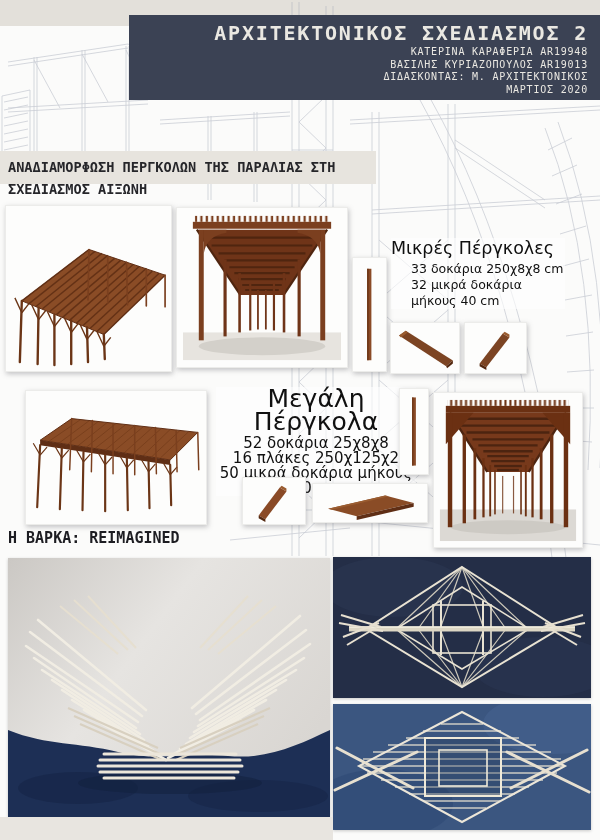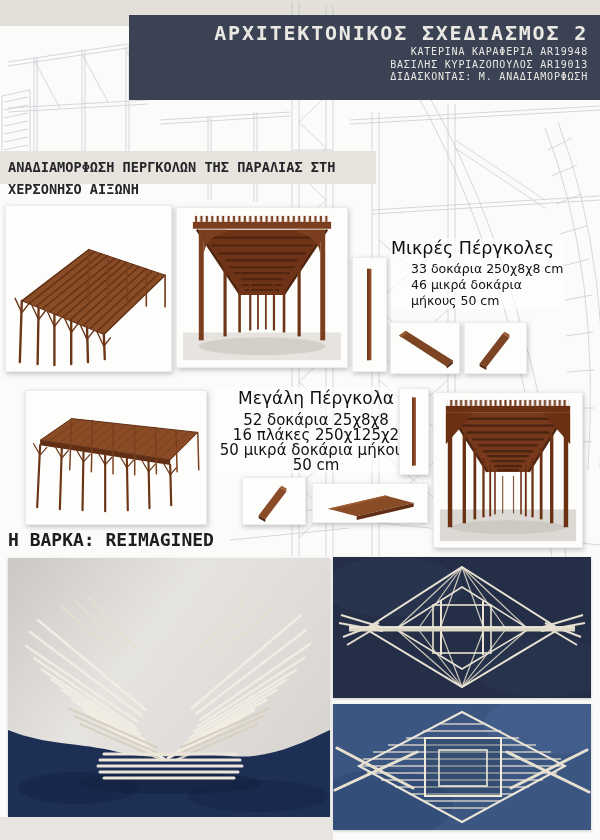--- a/index.html
+++ b/index.html
@@ -16,41 +16,41 @@
   .header-bar{left:129px;top:15px;width:471px;height:85px;background:#3b4254;
               color:#eae8e2;text-align:right;box-sizing:border-box;padding:5px 12px 0 0;}
   .header-title{font-family:"DejaVu Sans Mono","Liberation Mono",monospace;
                 font-weight:bold;font-size:20px;letter-spacing:1.8px;line-height:26px;white-space:nowrap;}
   .header-credit{font-family:"DejaVu Sans Mono","Liberation Mono",monospace;
                  font-weight:normal;font-size:10px;letter-spacing:0.8px;line-height:12.6px;white-space:nowrap;}
   
   .section-title{left:8px;top:156px;font-family:"DejaVu Sans Mono","Liberation Mono",monospace;
                  font-weight:bold;font-size:13.6px;line-height:22px;color:#26262a;white-space:nowrap;}
   .boat-title{left:8px;top:529px;font-family:"DejaVu Sans Mono","Liberation Mono",monospace;
-              font-weight:bold;font-size:18px;color:#1d1d22;white-space:nowrap;}
+              font-weight:bold;font-size:15px;color:#1d1d22;white-space:nowrap;}
   
   .panel{position:absolute;background:#fdfdfc;border:1px solid #ececea;
          box-shadow:1px 2px 5px rgba(90,90,95,.35);box-sizing:border-box;}
   .panel svg{display:block;width:100%;height:100%;}
   .pA{left:5px;top:205px;width:167px;height:167px;}
   .pB{left:176px;top:207px;width:172px;height:161px;}
   .pStickTallSm{left:352px;top:257px;width:35px;height:115px;}
   .pPlankDiag{left:390px;top:322px;width:70px;height:52px;}
   .pStickDiagSm{left:464px;top:322px;width:63px;height:52px;}
   .pC{left:25px;top:390px;width:182px;height:135px;}
   .pStickTallLg{left:399px;top:388px;width:30px;height:87px;}
   .pStickDiagLg{left:242px;top:477px;width:64px;height:48px;}
   .pPlankFlat{left:312px;top:483px;width:116px;height:40px;}
   .pD{left:433px;top:392px;width:150px;height:156px;}
   
   .specs-small{left:391px;top:238px;width:174px;background:rgba(255,255,255,.6);color:#101010;}
   .specs-small h3{margin:0 0 3px 0;font-weight:normal;font-size:17.5px;line-height:20px;}
   .specs-small .ln{font-size:12.5px;line-height:16px;margin-left:20px;}
   .specs-large{left:216px;top:387px;width:200px;text-align:center;background:rgba(255,255,255,.6);color:#101010;}
-  .specs-large h3{margin:0 0 3px 0;font-weight:normal;font-size:17px;line-height:23px;}
+  .specs-large h3{margin:0 0 3px 0;font-weight:normal;font-size:25px;line-height:23px;}
   .specs-large .ln{font-size:15px;line-height:15px;}
   
   .photo{position:absolute;box-shadow:0 1px 3px rgba(0,0,0,.2);}
   .photo svg{display:block;width:100%;height:100%;}
   .photo-boat{left:8px;top:558px;width:322px;height:259px;}
   .photo-diamond-top{left:333px;top:557px;width:258px;height:141px;}
   .photo-diamond-bottom{left:333px;top:704px;width:258px;height:126px;}
 </style>
 </head>
 <body>
@@ -83,27 +83,28 @@
         <path d="M208,116 V200 M211,116 V200 M254,112 V202 M257,112 V202"></path>
         <path d="M350,520 L600,545 M230,540 L350,528"></path>
       </g>
     </svg>
   </div>
 
   <div class="abs header-bar">
     <div class="header-title">ΑΡΧΙΤΕΚΤΟΝΙΚΟΣ ΣΧΕΔΙΑΣΜΟΣ 2</div>
     <div class="header-credit">ΚΑΤΕΡΙΝΑ ΚΑΡΑΦΕΡΙΑ AR19948</div>
     <div class="header-credit">ΒΑΣΙΛΗΣ ΚΥΡΙΑΖΟΠΟΥΛΟΣ AR19013</div>
-    <div class="header-credit">ΔΙΔΑΣΚΟΝΤΑΣ: Μ. ΑΝΑΔΙΑΜΟΡΦΩΣΗ</div>
+    <div class="header-credit">ΔΙΔΑΣΚΟΝΤΑΣ: Μ. ΑΡΧΙΤΕΚΤΟΝΙΚΟΣ</div>
+    <div class="header-credit">ΜΑΡΤΙΟΣ 2020</div>
   </div>
 
   <div class="abs section-band"></div>
   <div class="abs section-title">
     <div>ΑΝΑΔΙΑΜΟΡΦΩΣΗ ΠΕΡΓΚΟΛΩΝ ΤΗΣ ΠΑΡΑΛΙΑΣ ΣΤΗ</div>
-    <div>ΧΕΡΣΟΝΗΣΟ ΑΙΞΩΝΗ</div>
+    <div>ΣΧΕΔΙΑΣΜΟΣ ΑΙΞΩΝΗ</div>
   </div>
 
   <div class="panel pA">
     <svg viewBox="0 0 167 167">
       <polygon points="16,96 84,44 161,70 99,130" fill="#8a4c26" stroke="#5e2d13" stroke-width="1"></polygon>
       <g stroke="#5e2d13" stroke-width="1.5" opacity="0.85">
         <line x1="16" y1="96" x2="84" y2="44"></line>
           <line x1="23" y1="99" x2="90" y2="46"></line>
         <line x1="30" y1="102" x2="97" y2="48"></line>
           <line x1="37" y1="104" x2="103" y2="50"></line>
@@ -183,21 +184,21 @@
   <div class="panel pStickTallSm">
     <svg viewBox="0 0 35 115">
       <rect x="15" y="9" width="4.5" height="97" fill="#8a4a26"></rect>
       <rect x="15" y="9" width="1.6" height="97" fill="#6b3516"></rect>
     </svg>
   </div>
 
   <div class="abs specs-small">
     <h3>Μικρές Πέργκολες</h3>
     <div class="ln">33 δοκάρια 250χ8χ8 cm</div>
-    <div class="ln">46 μικρά δοκάρια μήκους 50 cm</div>
+    <div class="ln">32 μικρά δοκάρια μήκους 40 cm</div>
   </div>
 
   <div class="panel pPlankDiag">
     <svg viewBox="0 0 70 52">
       <polygon points="8,13 15,8 64,39 57,45" fill="#7c4423"></polygon>
       <polygon points="8,13 15,8 17,10 10,15" fill="#9a5c30"></polygon>
       <polygon points="57,45 64,39 64,42 58,47" fill="#53270f"></polygon>
     </svg>
   </div>
 

